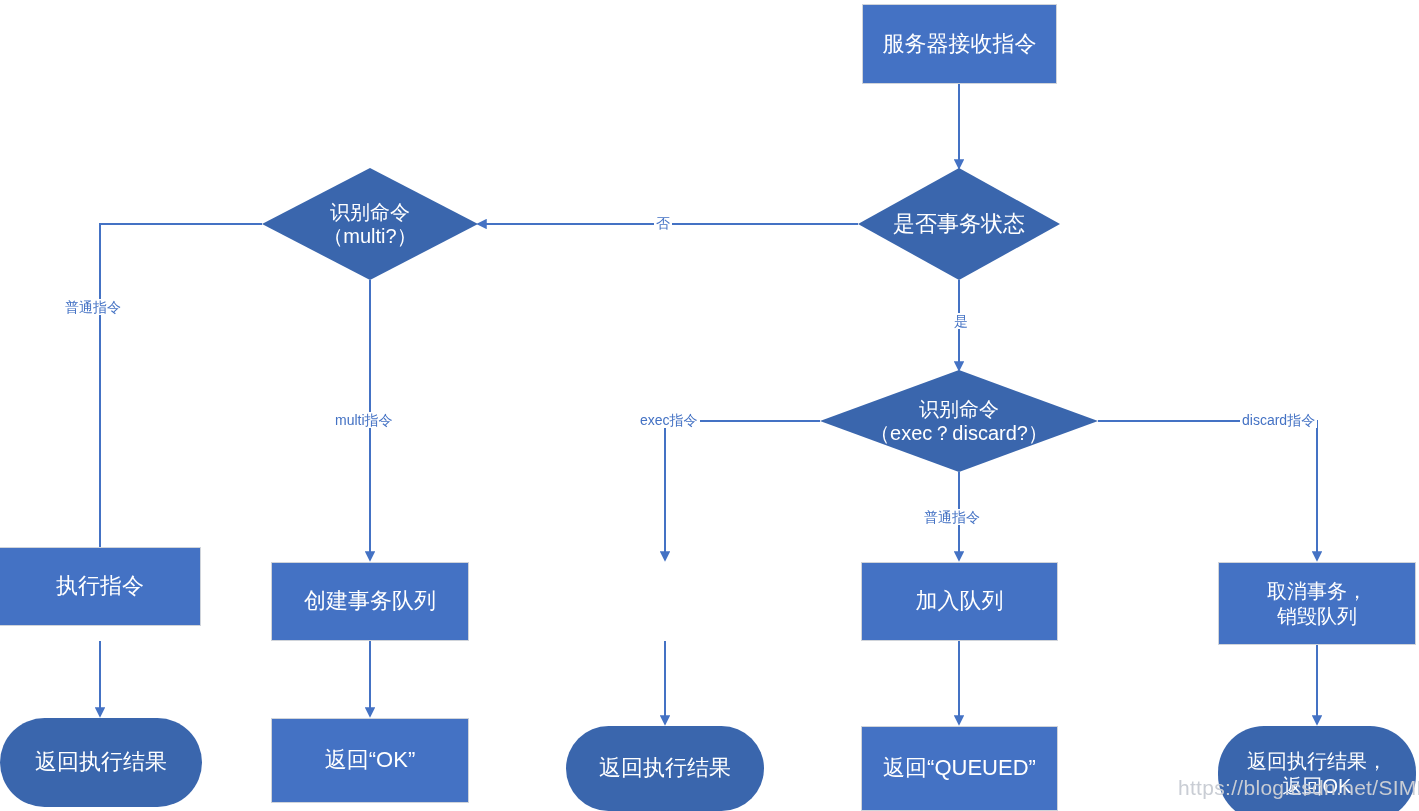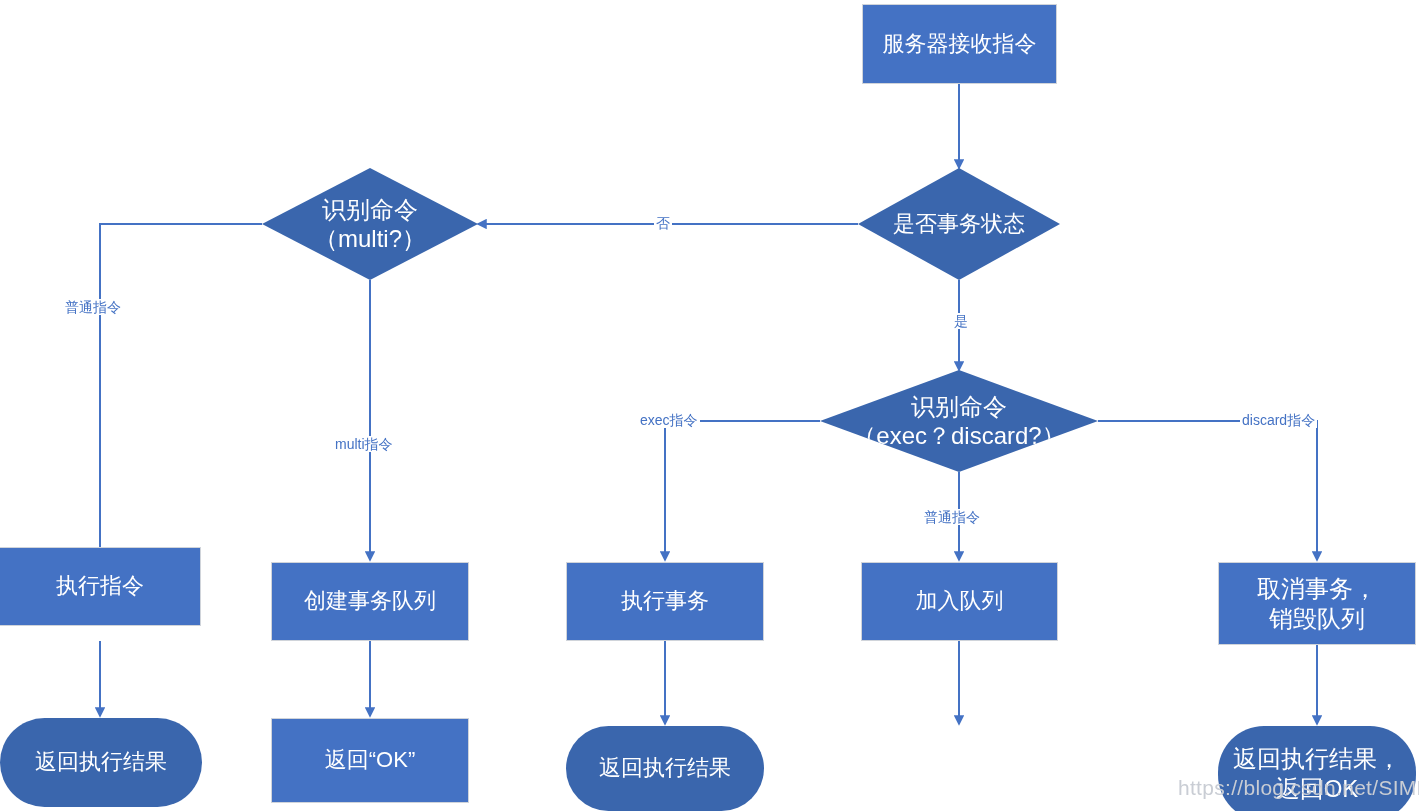--- a/index.html
+++ b/index.html
@@ -42,21 +42,21 @@
     background:#3a66ad;
     border-radius:46px;
   }
   
   .diamond{
     background:#3a66ad;
     -webkit-clip-path:polygon(50% 0,100% 50%,50% 100%,0 50%);
     clip-path:polygon(50% 0,100% 50%,50% 100%,0 50%);
   }
   .t-26{font-size:22px;}
-  .t-24{font-size:24px;}
+  .t-24{font-size:20px;}
 
   .edge-label{
     position:absolute;
     color:#4472c4;
     background:#ffffff;
     font-size:14px;
     line-height:1;
     padding:1px 2px;
     white-space:nowrap;
     z-index:4;
@@ -119,44 +119,44 @@
   <div class="node diamond t-24" style="left:262px;top:168px;width:216px;height:112px;">识别命令
 （multi?）</div>
 
   <div class="node diamond t-24" style="left:820px;top:370px;width:278px;height:102px;">识别命令
 （exec？discard?）</div>
 
   <div class="node rect t-26" style="left:-1px;top:547px;width:202px;height:79px;">执行指令</div>
 
   <div class="node rect t-26" style="left:271px;top:562px;width:198px;height:79px;">创建事务队列</div>
 
-  <div class="node rect t-26" style="left:566px;top:562px;width:198px;height:79px;">执行事务</div>
 
   <div class="node rect t-26" style="left:861px;top:562px;width:197px;height:79px;">加入队列</div>
 
   <div class="node rect t-24" style="left:1218px;top:562px;width:198px;height:83px;">取消事务，
 销毁队列</div>
 
   <div class="node pill t-26" style="left:0px;top:718px;width:202px;height:89px;">返回执行结果</div>
 
   <div class="node rect t-26" style="left:271px;top:718px;width:198px;height:85px;">返回“OK”</div>
 
   <div class="node pill t-26" style="left:566px;top:726px;width:198px;height:85px;">返回执行结果</div>
 
+  <div class="node rect t-26" style="left:861px;top:726px;width:197px;height:85px;">返回“QUEUED”</div>
 
   <div class="node pill t-24" style="left:1218px;top:726px;width:198px;height:95px;">返回执行结果，
 返回OK</div>
 
   <div class="edge-label big" style="left:654px;top:215px;">否</div>
 
   <div class="edge-label big" style="left:952px;top:313px;">是</div>
 
   <div class="edge-label" style="left:63px;top:299px;">普通指令</div>
 
-  <div class="edge-label" style="left:333px;top:436px;">multi指令</div>
+  <div class="edge-label" style="left:333px;top:412px;">multi指令</div>
 
   <div class="edge-label" style="left:638px;top:412px;">exec指令</div>
 
   <div class="edge-label" style="left:1240px;top:412px;">discard指令</div>
 
   <div class="edge-label" style="left:922px;top:509px;">普通指令</div>
 
   <div class="watermark" style="left:1178px;top:776px;">https://blog.csdn.net/SIMBA1949</div>
 
 </div>

